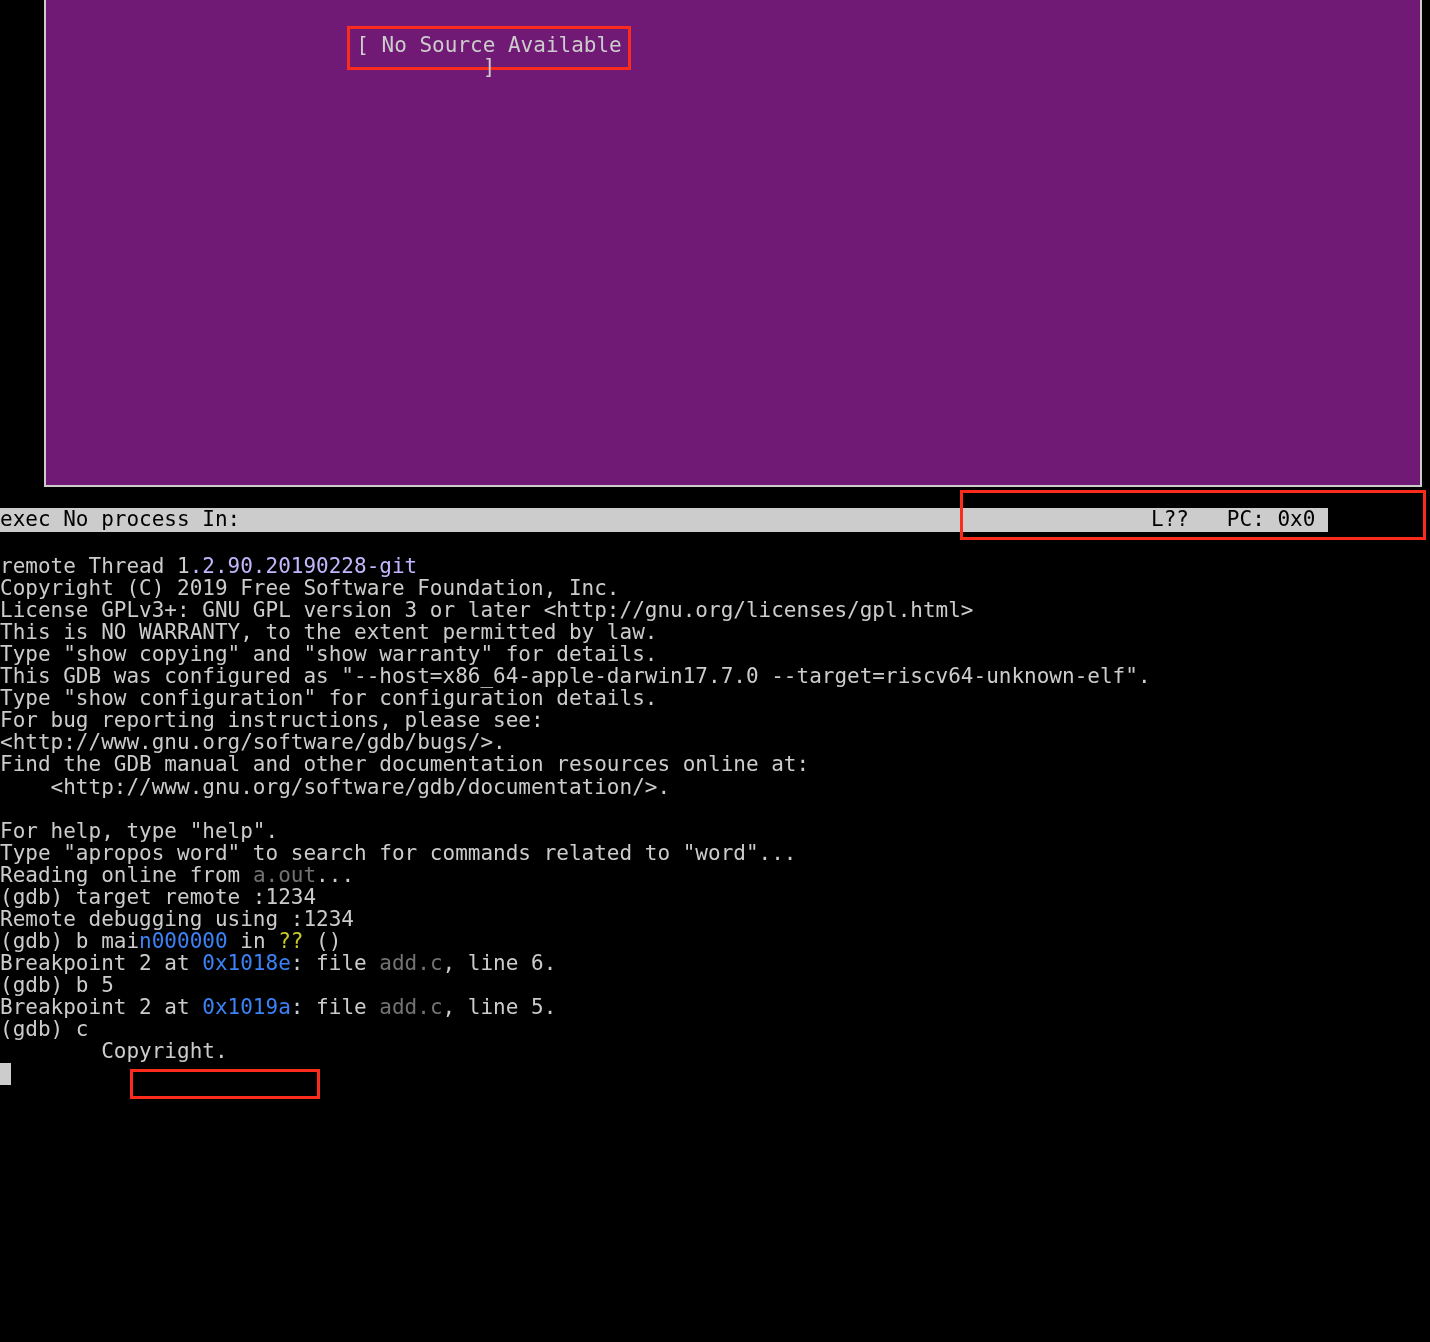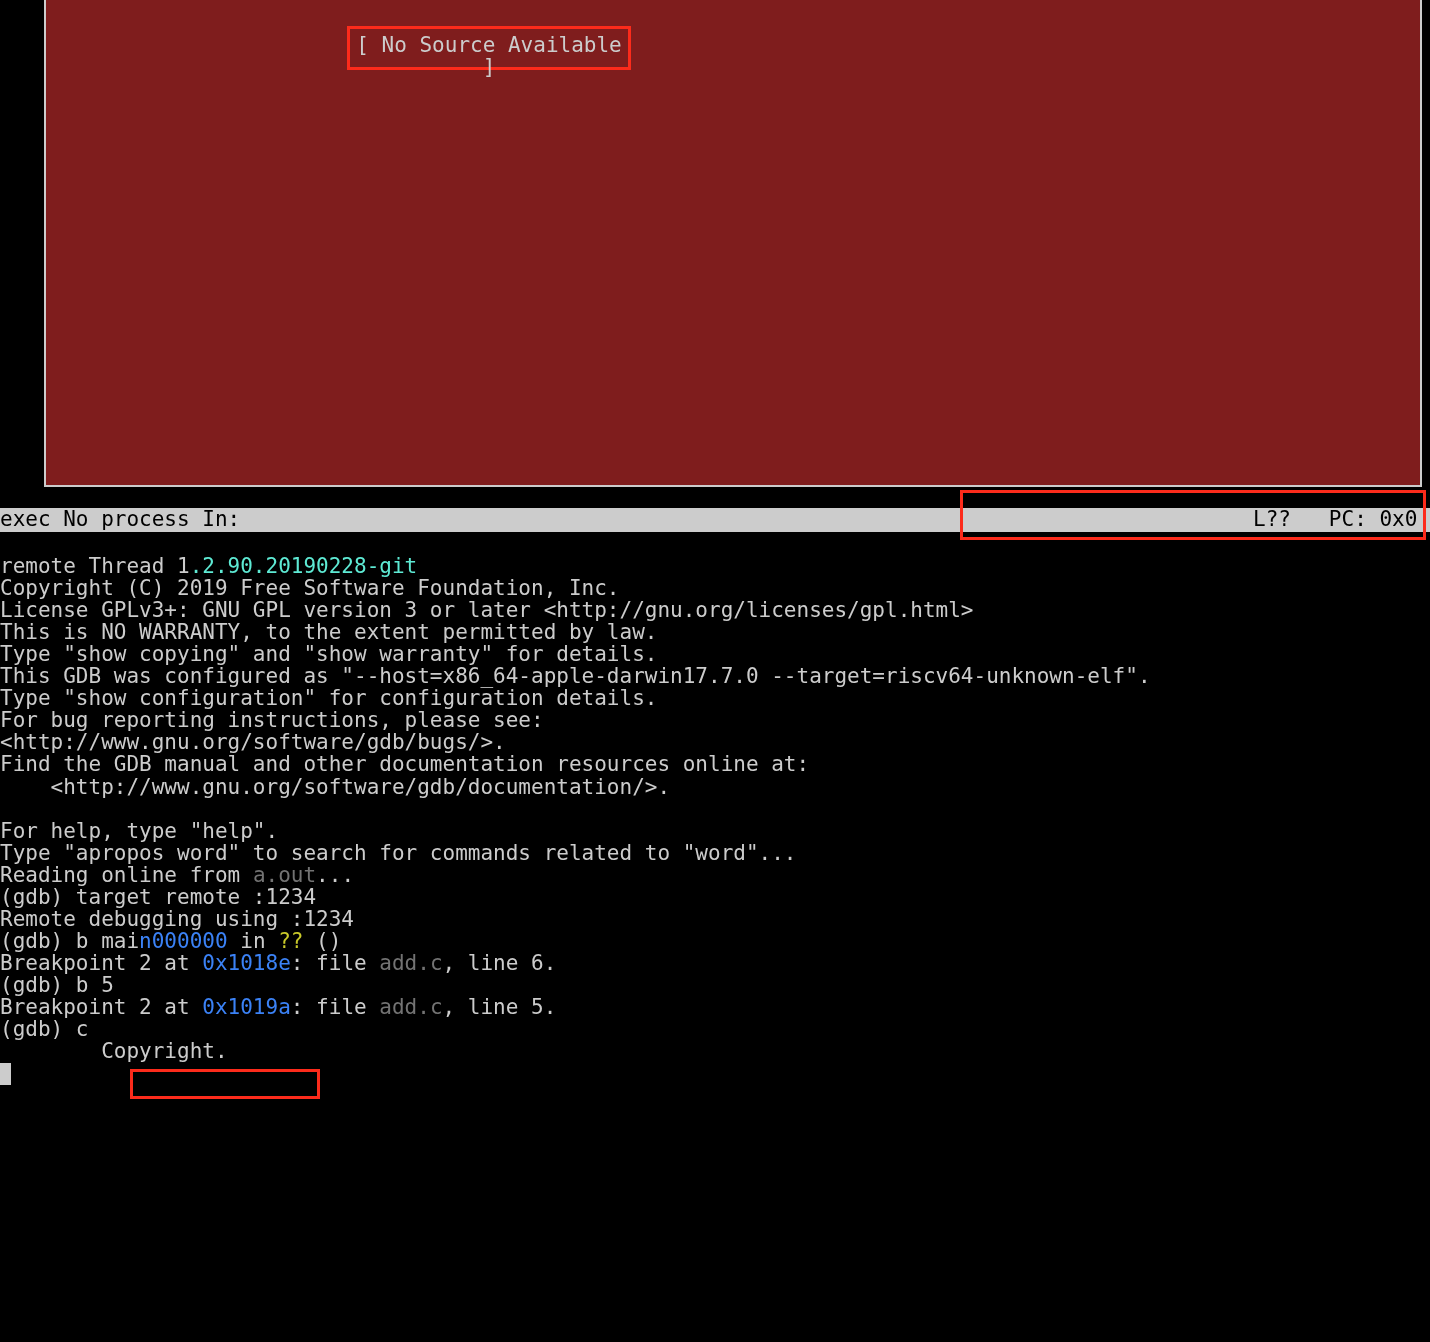--- a/index.html
+++ b/index.html
@@ -14,38 +14,38 @@
     overflow: hidden;
   }
   .source-panel {
     position: absolute;
     left: 44px;
     top: 0;
     width: 1378px;
     height: 487px;
     border: 2px solid #ccc;
     border-top: none;
-    background: #7f1d1d;
+    background: #701a75;
   }
   .no-source-box {
     position: absolute;
     left: 301px;
     top: 26px;
     width: 284px;
     height: 44px;
     border: 3px solid #fc2b1b;
     text-align: center;
     color: #ccc;
     padding-top: 5px;
   }
   .status-bar {
     position: absolute;
     left: 0;
     top: 508px;
-    width: 1430px;
+    width: 1328px;
     height: 24px;
     background: #ccc;
     color: #000;
     white-space: pre;
   }
   .status-right-box {
     position: absolute;
     top: 490px;
     left: 960px;
     width: 466px;
@@ -54,21 +54,21 @@
     pointer-events: none;
   }
   .term {
     position: absolute;
     left: 0;
     top: 533px;
     width: 1430px;
     color: #ccc;
     white-space: pre;
   }
-  .magenta { color: #5eead4; }
+  .magenta { color: #c4b5fd; }
   .green { color: #737373; }
   .blue { color: #3b82f6; }
   .yellow { color: #c9c92a; }
   .remote-box {
     position: absolute;
     left: 130px;
     top: 1069px;
     width: 190px;
     height: 30px;
     border: 3px solid #fc2b1b;

